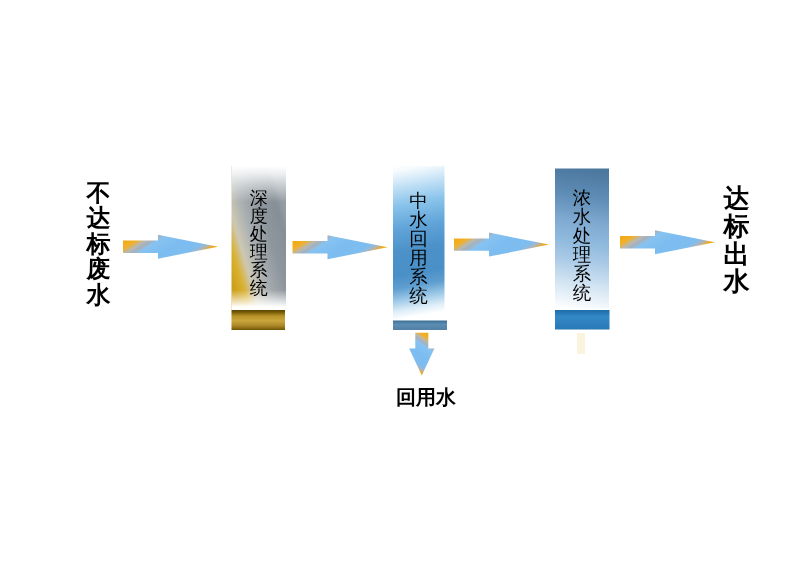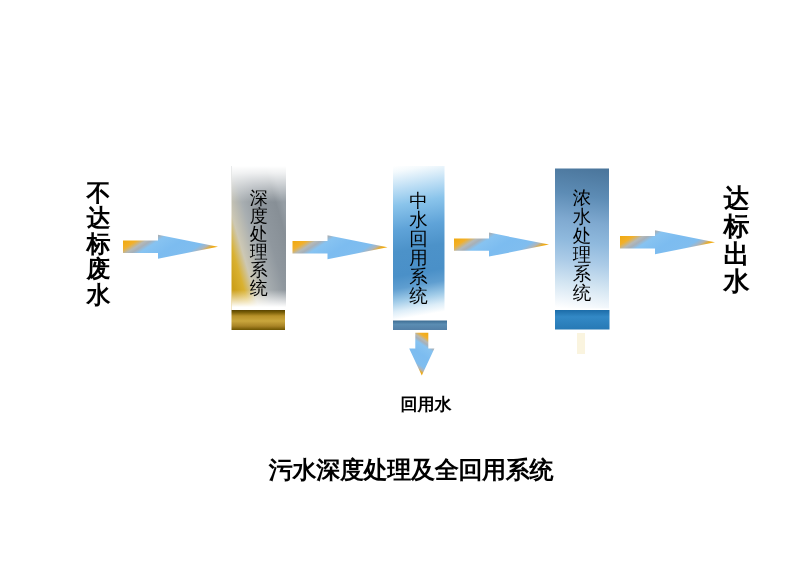--- a/index.html
+++ b/index.html
@@ -32,21 +32,21 @@
   }
   #stage1-label{line-height:17.9px;font-size:18px;}
   #effluent-label{line-height:27.8px;font-size:26px;}
   .hlabel{
     position:absolute;
     font-weight:bold;
     white-space:nowrap;
     transform:translateX(-50%);
     line-height:1;
   }
-  #reuse-label{font-size:17px;letter-spacing:0;margin-top:9px;}
+  #reuse-label{font-size:20px;letter-spacing:0;}
   #main-title{font-size:24px;letter-spacing:-0.3px;}
 </style>
 </head>
 <body>
 
 <div class="stage">
 
   <svg width="800" height="566" viewBox="0 0 800 566" aria-hidden="true">
     <defs>
 
@@ -170,15 +170,14 @@
 系
 统</div>
 
   <div class="vlabel end-label" id="effluent-label" style="left:736.5px;top:185px;">达
 标
 出
 水</div>
 
   <div class="hlabel" id="reuse-label" style="left:426px;top:387px;">回用水</div>
 
-  <div class="hlabel" id="main-title" style="left:411px;top:458px;">污水深度处理及全回用系统</div>
 
 </div>
 
 </body></html>

